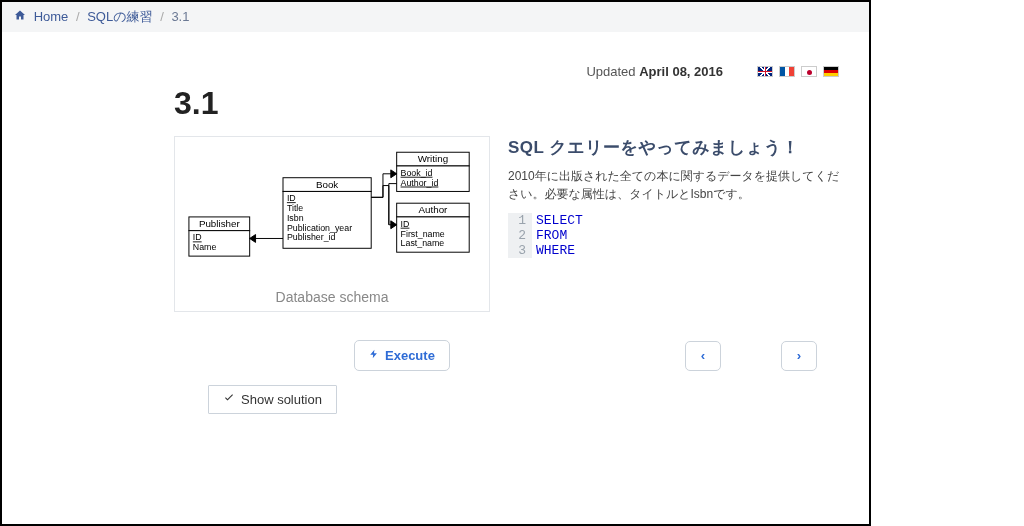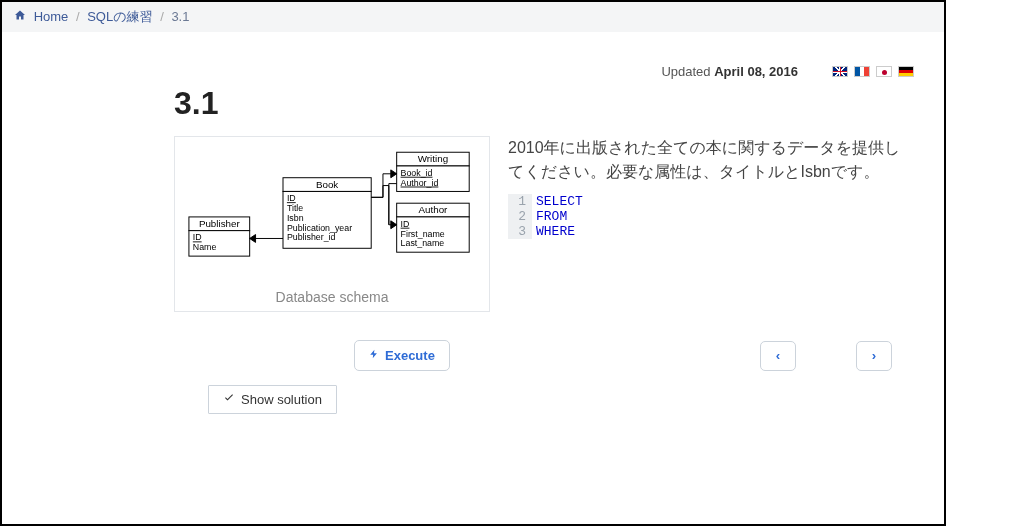--- a/index.html
+++ b/index.html
@@ -1,17 +1,17 @@
 <!DOCTYPE html>
 <html><head>
 <meta charset="utf-8">
 <style>
   * { box-sizing: border-box; margin: 0; padding: 0; }
   body { font-family: "Helvetica Neue", Arial, sans-serif; background: #fff; color: #333; }
-  .page { width: 946px; height: 526px; position: relative; border: 2px solid #000; overflow: hidden; }
+  .page { width: 871px; height: 526px; position: relative; border: 2px solid #000; overflow: hidden; }
   .breadcrumb { background: #f4f5f6; padding: 6px 12px; font-size: 13px; color: #6b7994; }
   .breadcrumb a { color: #3d5a98; text-decoration: none; }
   .breadcrumb .sep { color: #aaa; margin: 0 4px; }
   .breadcrumb .home-icon { margin-right: 4px; }
   .content { padding: 14px 28px 0 28px; }
   .topbar { display: flex; align-items: center; }
   .fb-group { display: flex; gap: 3px; margin-left: 144px; }
   .fb-btn { background: #4267B2; color: #fff; font-size: 11px; font-weight: bold; padding: 2px 7px; border-radius: 3px; display: inline-flex; align-items: center; gap: 3px; }
   .fb-thumb { font-size: 11px; }
   .row-meta { display: flex; justify-content: flex-end; align-items: center; margin-top: 18px; gap: 34px; padding-right: 2px;}
@@ -43,21 +43,21 @@
   .schema-card { border: 1px solid #e3e6ea; padding: 10px 10px 6px 10px; width: 316px; }
   .schema-caption { text-align: center; font-size: 14px; color: #888; margin-top: 6px; }
   .schema-svg { width: 100%; height: 132px; }
   .entity-box { fill: #fff; stroke: #000; stroke-width: 1; }
   .entity-title { font-size: 10px; text-anchor: middle; font-family: Arial; }
   .entity-attr { font-size: 9px; font-family: Arial; }
   .underline { text-decoration: underline; }
 
   .right-col { flex: 1; }
   .lesson-heading { color: #3b4c6b; font-size: 17px; font-weight: bold; margin-bottom: 8px; letter-spacing: 0.5px;}
-  .lesson-desc { font-size: 16px; color: #444; margin-bottom: 10px; line-height: 1.5; }
+  .lesson-desc { font-size: 12px; color: #444; margin-bottom: 10px; line-height: 1.5; }
   .code-editor { background: #fff; font-family: "Courier New", monospace; font-size: 13px; }
   .code-line { display: flex; }
   .gutter { width: 24px; text-align: right; background: #eef0f2; color: #9aa3ad; padding: 0 6px 0 0; }
   .code-kw { color: #0000cd; padding-left: 4px; }
 
   .btn-row { display: flex; align-items: center; margin-top: 28px; padding-left: 210px; gap: 0; }
   .btn { border: 1px solid #ccd3db; background: #fff; border-radius: 5px; padding: 6px 14px; font-size: 13px; font-weight: bold; color: #2f6cd6; display: inline-flex; align-items: center; gap: 6px; cursor: pointer; }
   .btn-row .spacer1 { width: 114px; }
   .btn-row .spacer2 { flex: 1; }
   .nav-btns { display: flex; gap: 60px; padding-right: 24px; }
@@ -138,20 +138,21 @@
             <polygon points="216,26 210,22 210,30" fill="#000"></polygon>
             <path d="M190 50 L202 50 L202 38 L208 38 L208 78 L216 78"></path>
             <polygon points="216,78 210,74 210,82" fill="#000"></polygon>
             <path d="M216 36 L208 36 L208 78"></path>
           </g>
         </svg>
         <div class="schema-caption">Database schema</div>
       </div>
 
       <div class="right-col">
+        <div class="lesson-heading">SQL クエリーをやってみましょう！</div>
         <div class="lesson-desc">2010年に出版された全ての本に関するデータを提供してください。必要な属性は、タイトルとIsbnです。</div>
         <div class="code-editor">
           <div class="code-line">
               <span class="gutter">1</span>
               <span class="code-kw">SELECT</span>
             </div>
           <div class="code-line">
               <span class="gutter">2</span>
               <span class="code-kw">FROM</span>
             </div>

